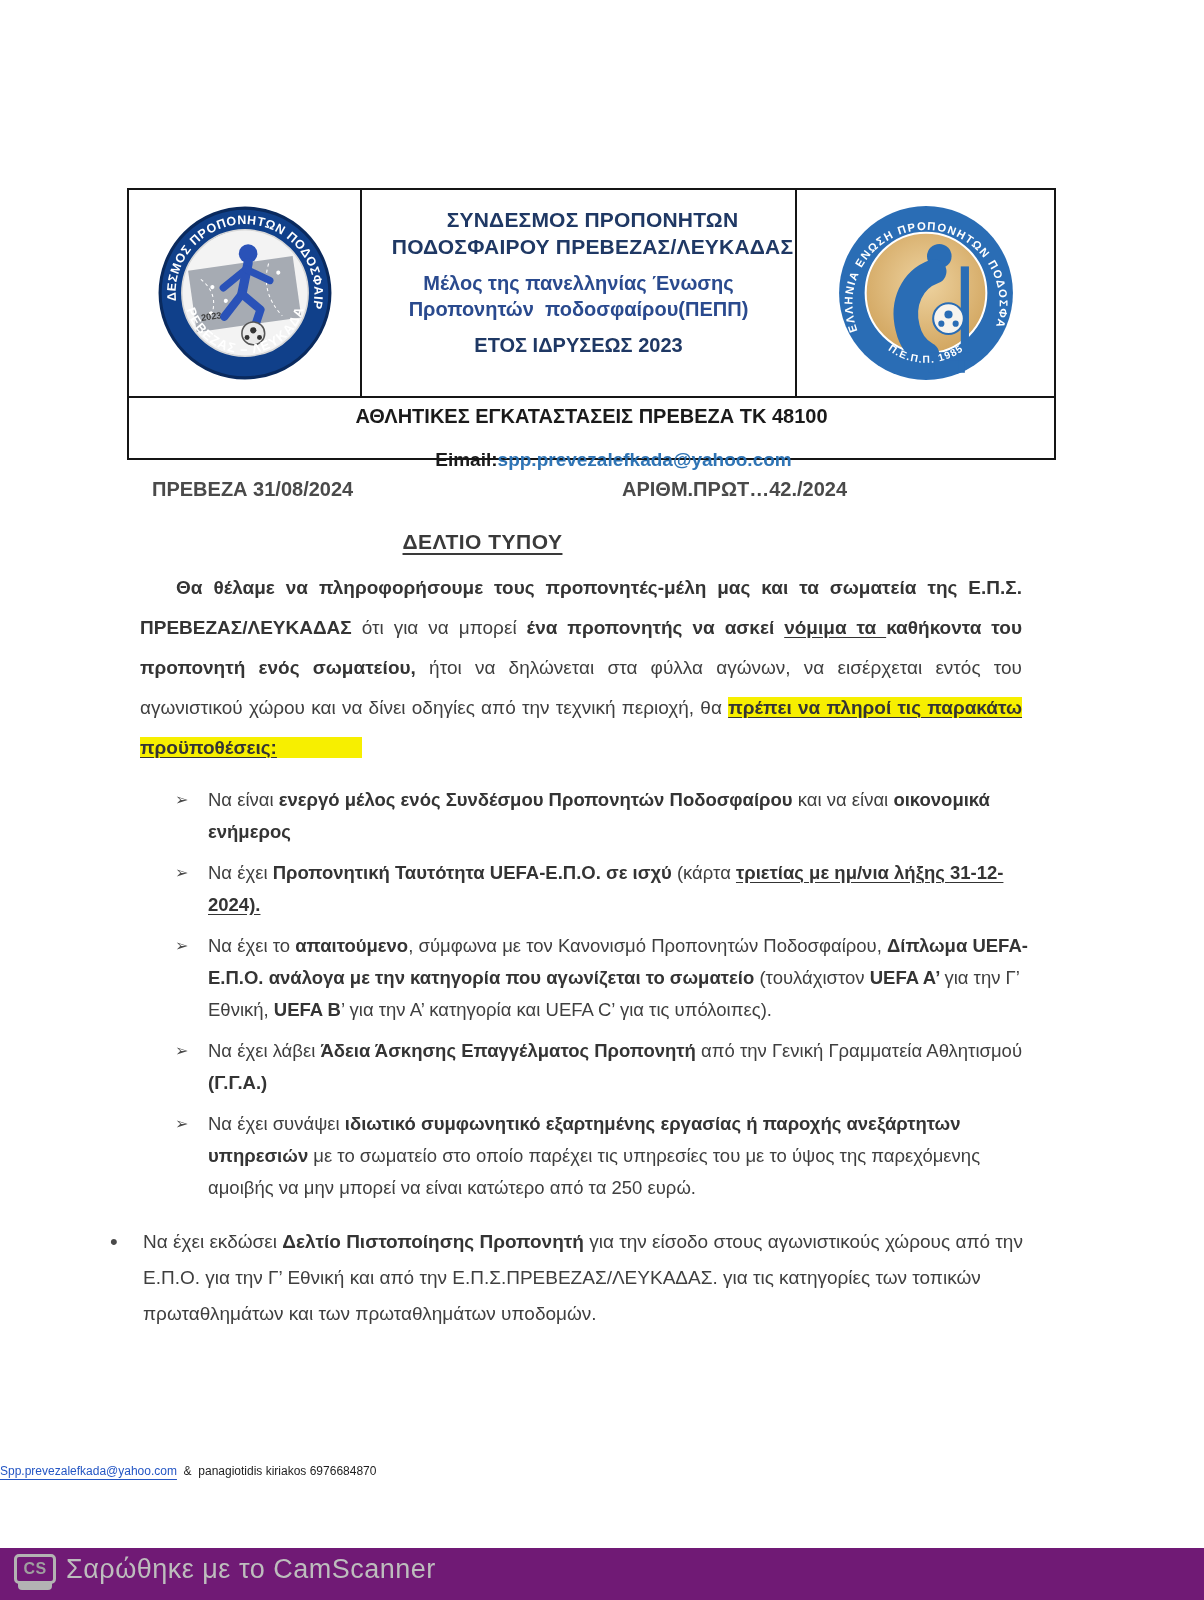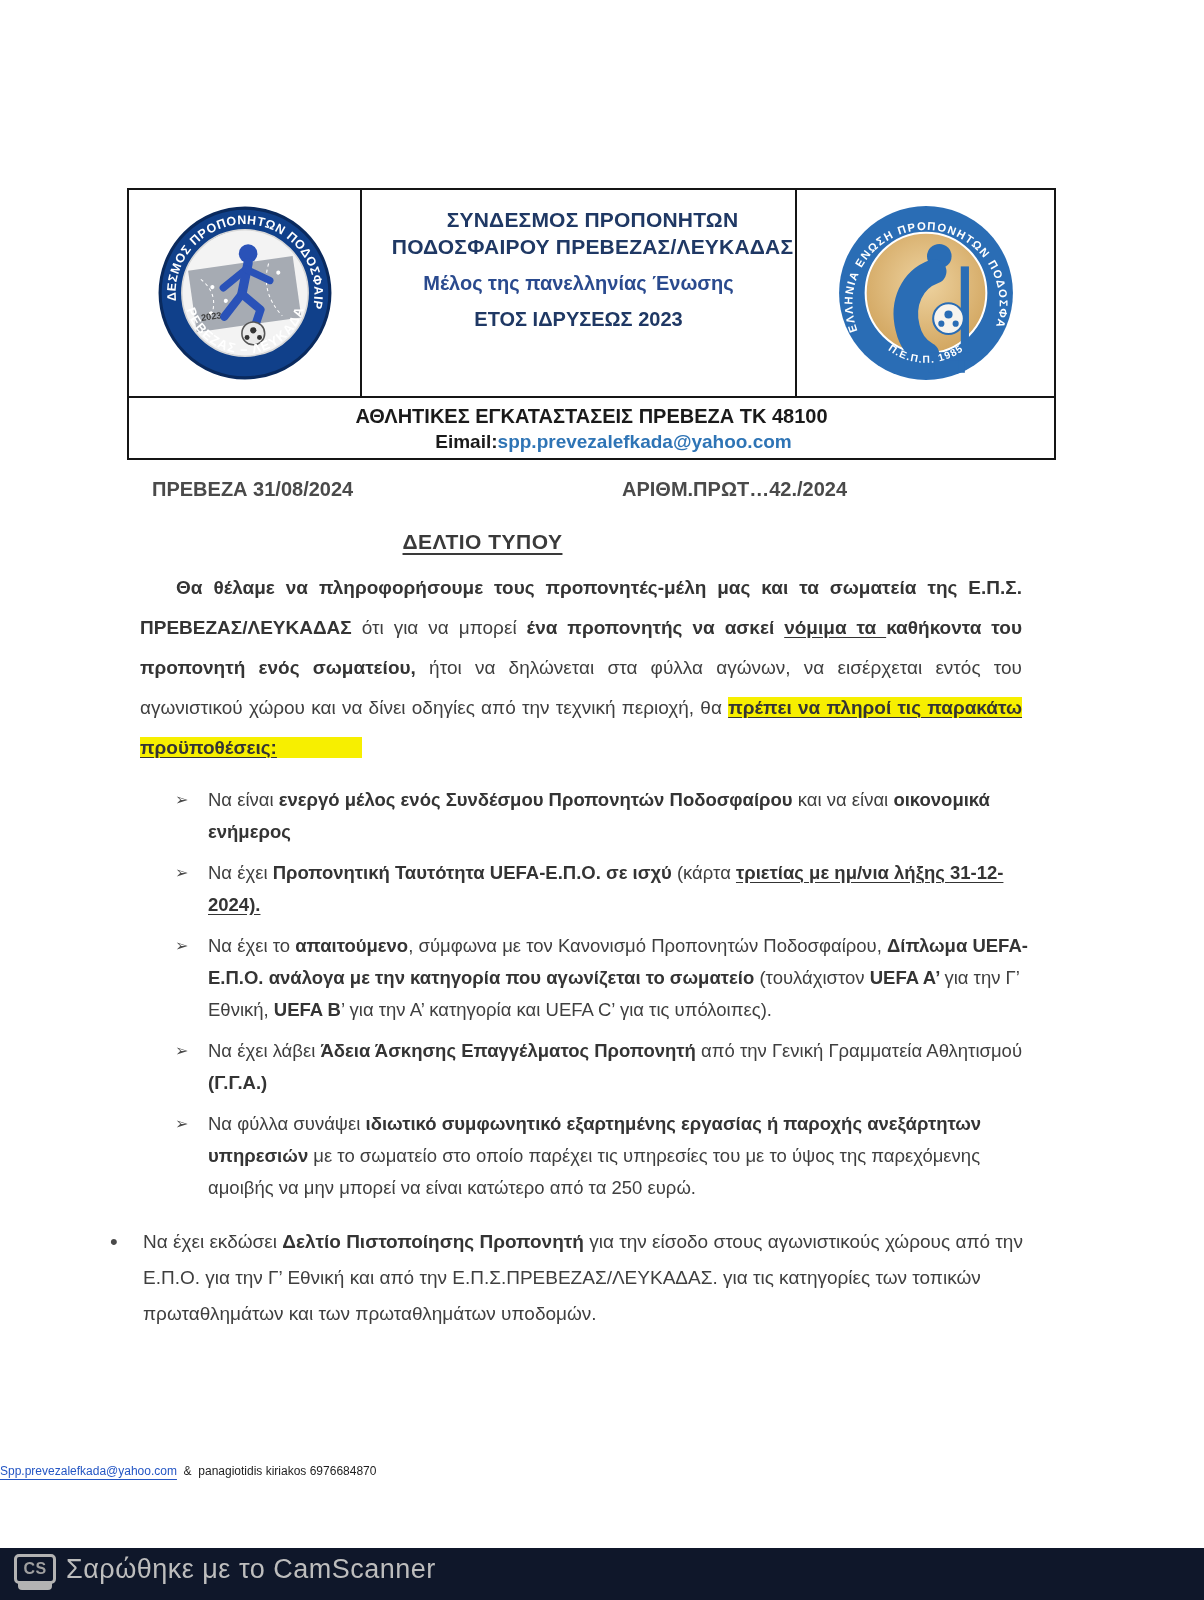--- a/index.html
+++ b/index.html
@@ -11,21 +11,21 @@
   .hdr-table{position:absolute;left:127px;top:188px;width:929px;height:272px;border:2px solid #151515;box-sizing:border-box;}
   .hdr-row1{display:flex;height:208px;border-bottom:2px solid #151515;box-sizing:border-box;}
   .cell-left{width:233px;border-right:2px solid #151515;box-sizing:border-box;display:flex;align-items:center;justify-content:center;}
   .cell-center{width:435px;border-right:2px solid #151515;box-sizing:border-box;text-align:center;padding-top:16px;}
   .cell-right{flex:1;display:flex;align-items:center;justify-content:center;}
   .org-title{font-weight:bold;font-size:21px;line-height:27px;color:#1f3864;letter-spacing:.2px;white-space:pre;padding-left:28px;}
   .org-member{font-weight:bold;font-size:20px;line-height:26px;color:#2a4a8e;margin-top:10px;white-space:pre;}
   .org-year{font-weight:bold;font-size:20px;color:#1f3864;margin-top:12px;white-space:pre;}
   .hdr-row2{text-align:center;padding-top:7px;}
   .hdr-address{font-weight:bold;font-size:20px;color:#1a1a1a;white-space:pre;}
-  .hdr-emailline{font-weight:bold;font-size:19px;margin-top:3px;color:#1a1a1a;padding-left:44px;}
+  .hdr-emailline{font-weight:bold;font-size:19px;margin-top:21px;color:#1a1a1a;padding-left:44px;}
   .hdr-email{color:#2e74b5;font-weight:bold;text-decoration:none;}
   
   .metaline{position:absolute;top:478px;left:12px;width:100%;height:30px;font-weight:bold;font-size:20px;color:#4a4a4a;}
   .place-date{position:absolute;left:140px;top:0;white-space:pre;}
   .protocol{position:absolute;left:610px;top:0;white-space:pre;}
   
   .bodycol{position:absolute;left:0;top:530px;width:965px;}
   .doc-title{text-align:center;font-weight:bold;font-size:21px;color:#3a3a3a;letter-spacing:.5px;}
   .doc-title span{text-decoration:underline;text-underline-offset:4px;}
   .intro{margin:14px 182px 0 140px;width:882px;font-size:19px;line-height:40px;text-align:justify;text-indent:36px;color:#3f3f3f;}
@@ -37,21 +37,21 @@
   .bullet-item{display:flex;gap:15px;margin-bottom:9px;}
   .bullet-marker{flex:none;width:18px;font-size:16px;line-height:32px;color:#4a4a4a;}
   .bullet-text{font-size:18.5px;line-height:32px;color:#3f3f3f;}
   .final-item{margin:20px 0 0 110px;width:958px;}
   .final-item .bullet-marker{font-size:22px;line-height:36px;}
   .final-item .bullet-text{font-size:19px;line-height:36px;}
   
   .contactline{position:absolute;top:1464px;left:0;width:100%;text-align:left;font-size:12px;color:#1d1d1d;white-space:pre;}
   .contact-email{color:#2456c4;text-decoration:underline;text-underline-offset:4px;}
   
-  .scanbar{position:absolute;left:0;top:1548px;width:100%;height:52px;background:#0f172a;}
+  .scanbar{position:absolute;left:0;top:1548px;width:100%;height:52px;background:#701a75;}
   .cs-badge{position:absolute;left:14px;top:6px;width:36px;height:24px;border:3px solid #b3b3b3;border-radius:5px;
     color:#9f9f9f;font-weight:bold;font-size:16px;display:flex;align-items:center;justify-content:center;letter-spacing:.5px;}
   .cs-badge::after{content:"";position:absolute;left:1px;right:1px;bottom:-9px;height:7px;background:#b3b3b3;border-radius:0 0 4px 4px;}
   .scan-text{position:absolute;left:66px;top:6px;font-size:27px;color:#bdbdbd;letter-spacing:.5px;}
 </style>
 </head>
 <body>
 
 <div class="page">
 
@@ -96,20 +96,21 @@
           <text font-size="12.5" font-weight="bold" fill="#ffffff" letter-spacing="1.2" text-anchor="middle">
             <textPath href="#arcL2" startOffset="50%">ΠΡΕΒΕΖΑΣ – ΛΕΥΚΑΔΑΣ</textPath>
           </text>
         </svg>
       </div>
 
       <div class="cell-center">
         <div class="org-title">ΣΥΝΔΕΣΜΟΣ ΠΡΟΠΟΝΗΤΩΝ</div>
         <div class="org-title">ΠΟΔΟΣΦΑΙΡΟΥ ΠΡΕΒΕΖΑΣ/ΛΕΥΚΑΔΑΣ</div>
         <div class="org-member">Μέλος της πανελληνίας Ένωσης</div>
+        <div class="org-member" style="margin-top:0;">Προπονητών  ποδοσφαίρου(ΠΕΠΠ)</div>
         <div class="org-year">ΕΤΟΣ ΙΔΡΥΣΕΩΣ 2023</div>
       </div>
 
       <div class="cell-right">
         <svg width="180" height="180" viewBox="0 0 176 176" xmlns="http://www.w3.org/2000/svg">
           <defs>
             <radialGradient id="gold" cx="50%" cy="42%" r="65%">
               <stop offset="0%" stop-color="#eed3a0"></stop>
               <stop offset="100%" stop-color="#cfa159"></stop>
             </radialGradient>
@@ -172,21 +173,21 @@
         <div class="bullet-item">
           <span class="bullet-marker">➢</span>
           <div class="bullet-text"><span>Να έχει το </span><span class="seg-b">απαιτούμενο</span><span>, σύμφωνα με τον Κανονισμό Προπονητών Ποδοσφαίρου, </span><span class="seg-b">Δίπλωμα UEFA-Ε.Π.Ο. ανάλογα με την κατηγορία που αγωνίζεται το σωματείο </span><span>(τουλάχιστον </span><span class="seg-b">UEFA A’ </span><span>για την Γ’ Εθνική, </span><span class="seg-b">UEFA B</span><span>’ για την Α’ κατηγορία και UEFA C’ για τις υπόλοιπες).</span></div>
         </div>
         <div class="bullet-item">
           <span class="bullet-marker">➢</span>
           <div class="bullet-text"><span>Να έχει λάβει </span><span class="seg-b">Άδεια Άσκησης Επαγγέλματος Προπονητή </span><span>από την Γενική Γραμματεία Αθλητισμού </span><span class="seg-b">(Γ.Γ.Α.)</span></div>
         </div>
         <div class="bullet-item">
           <span class="bullet-marker">➢</span>
-          <div class="bullet-text"><span>Να φύλλα συνάψει </span><span class="seg-b">ιδιωτικό συμφωνητικό εξαρτημένης εργασίας ή παροχής ανεξάρτητων υπηρεσιών </span><span>με το σωματείο στο οποίο παρέχει τις υπηρεσίες του με το ύψος της παρεχόμενης αμοιβής να μην μπορεί να είναι κατώτερο από τα 250 ευρώ.</span></div>
+          <div class="bullet-text"><span>Να έχει συνάψει </span><span class="seg-b">ιδιωτικό συμφωνητικό εξαρτημένης εργασίας ή παροχής ανεξάρτητων υπηρεσιών </span><span>με το σωματείο στο οποίο παρέχει τις υπηρεσίες του με το ύψος της παρεχόμενης αμοιβής να μην μπορεί να είναι κατώτερο από τα 250 ευρώ.</span></div>
         </div>
       </div>
 
     <div class="bullet-item final-item">
       <span class="bullet-marker">•</span>
       <div class="bullet-text"><span>Να έχει εκδώσει </span><span class="seg-b">Δελτίο Πιστοποίησης Προπονητή </span><span>για την είσοδο στους αγωνιστικούς χώρους από την Ε.Π.Ο. για την Γ’ Εθνική και από την Ε.Π.Σ.ΠΡΕΒΕΖΑΣ/ΛΕΥΚΑΔΑΣ. για τις κατηγορίες των τοπικών πρωταθλημάτων και των πρωταθλημάτων υποδομών.</span></div>
     </div>
   </div>
 
   <div class="contactline"><a class="contact-email" href="#">Spp.prevezalefkada@yahoo.com</a><span>  &amp;  panagiotidis kiriakos 6976684870</span></div>

